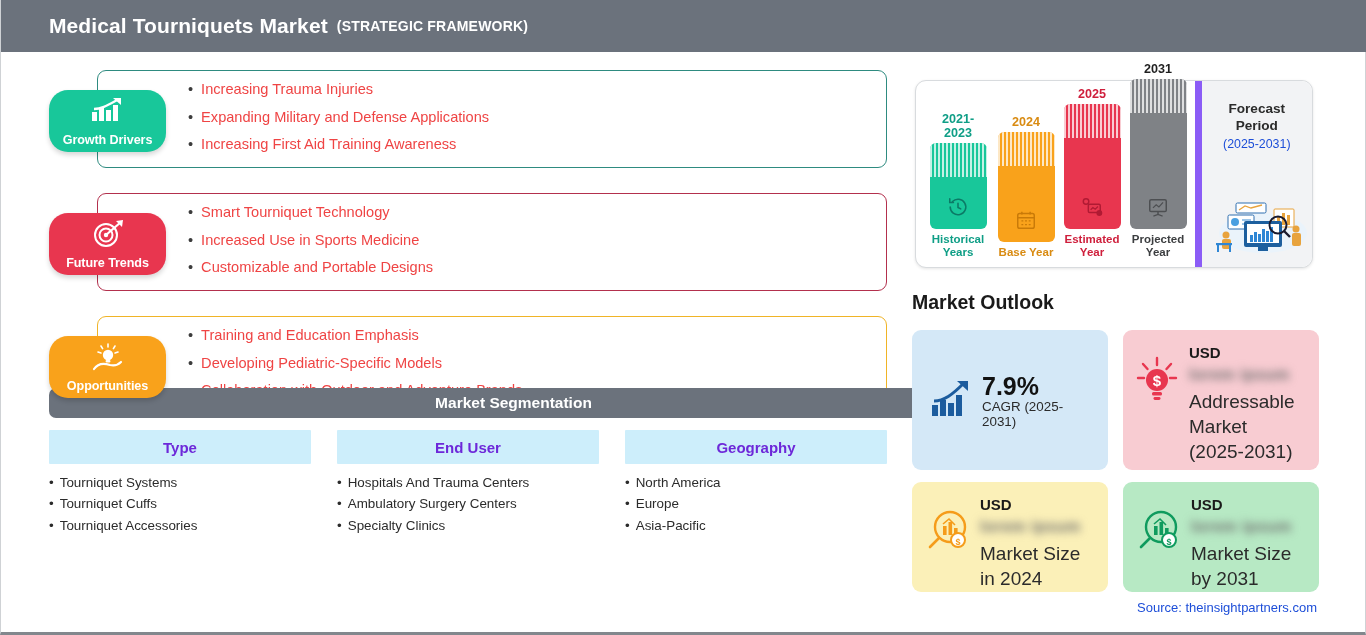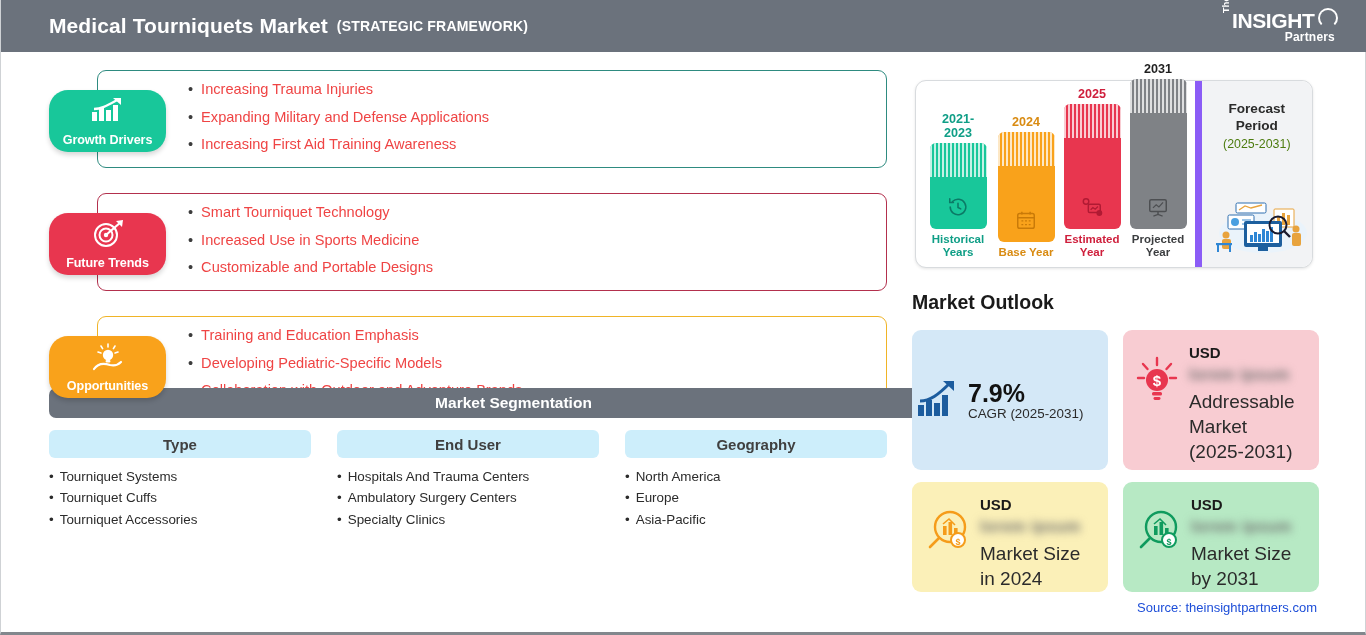--- a/index.html
+++ b/index.html
@@ -114,23 +114,23 @@
     background: #6b727c; border-radius: 7px;
     color: #ffffff; font-size: 15.5px; font-weight: bold;
     display: flex; align-items: center; justify-content: center;
   }
   .seg-cols {
     position: absolute; left: 48px; top: 430px; width: 838px;
     display: flex; gap: 26px;
   }
   .seg-col { width: 262px; }
   .seg-pill {
-    height: 28px; background: #cdeefb; border-radius: 6px;
+    height: 34px; background: #cdeefb; border-radius: 1px;
     display: flex; align-items: center; justify-content: center;
-    color: #404040; font-size: 15px; font-weight: bold;
+    color: #6d28d9; font-size: 15px; font-weight: bold;
     margin-bottom: 12px;
   }
   .seg-item {
     font-size: 13.4px; color: #2b2b2b;
     line-height: 1.0; margin-bottom: 8px; white-space: nowrap;
   }
   .seg-item:before { content: "\2022"; margin-right: 6px; }
 
   
   .timeline {
@@ -171,35 +171,35 @@
     position: relative; width: 118px;
     background: #f2f3f5;
     border-radius: 0 11px 11px 0;
     border-left: 7px solid #8b5cf6;
     text-align: center;
   }
   .forecast-title {
     margin-top: 20px; font-size: 13.6px; font-weight: bold; color: #2b2b2b;
     line-height: 1.25;
   }
-  .forecast-range { font-size: 12.4px; color: #4d7c0f; margin-top: 2px; }
+  .forecast-range { font-size: 12.4px; color: #1d4ed8; margin-top: 2px; }
   .forecast-illu { position: absolute; left: 4px; bottom: 8px; }
 
   
   .outlook-title {
     position: absolute; left: 911px; top: 291px;
     font-size: 19.5px; font-weight: bold; color: #1a1a1a;
   }
   .cards { position: absolute; left: 911px; top: 330px; width: 408px; }
   .card-row { display: flex; gap: 15px; margin-bottom: 12px; }
   .card {
     width: 196px; border-radius: 9px;
     position: relative; padding: 14px 12px 12px 12px;
   }
-  .card.cagr  { background: #d4e8f7; height: 140px; display:flex; align-items:center; gap: 10px; padding-left: 4px; }
+  .card.cagr  { background: #d4e8f7; height: 140px; display:flex; align-items:center; gap: 10px; padding-left: 18px; }
   .card.pink  { background: #f8ccd2; height: 140px; }
   .card.yellow{ background: #fbf0b8; height: 110px; }
   .card.green { background: #b7e9c4; height: 110px; }
 
   .cagr-value { font-size: 25px; font-weight: bold; color: #121212; line-height: 1; }
   .cagr-label { font-size: 13.4px; color: #2b2b2b; margin-top: 0; }
 
   .card-inner { display: flex; gap: 10px; align-items: flex-start; }
   .card-icon { flex: 0 0 auto; margin-top: 12px; }
   .card-text { flex: 1; }
@@ -216,26 +216,20 @@
   }
 </style>
 </head>
 <body>
 
 <div class="page">
 
   <div class="header">
     <div class="header-title">Medical Tourniquets Market</div>
     <div class="header-sub">(STRATEGIC FRAMEWORK)</div>
-    <div class="logo">
-      <div class="logo-the">The</div>
-      <div class="logo-insight">INSIGHT</div>
-      <div class="logo-arc"></div>
-      <div class="logo-partners">Partners</div>
-    </div>
   </div>
 
   <div class="left-col">
 
     <div class="section drivers" style="margin-top:12px">
       <div class="section-box">
         <div class="bullet">Increasing Trauma Injuries</div>
         <div class="bullet">Expanding Military and Defense Applications</div>
         <div class="bullet">Increasing First Aid Training Awareness</div>
       </div>

